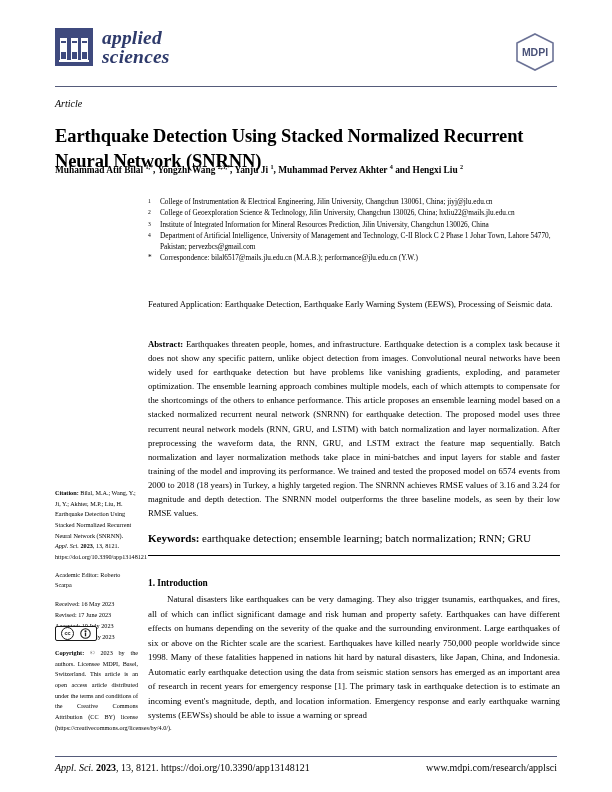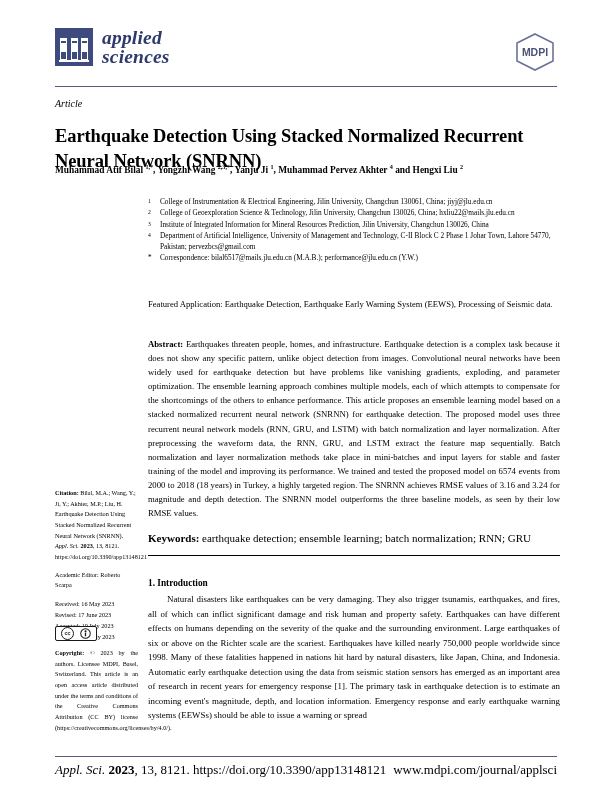--- a/index.html
+++ b/index.html
@@ -304,21 +304,21 @@
     width: 502px;
     border-top: 0.8px solid #555b7a;
   }
   .footer {
     position: absolute;
     left: 55px;
     top: 762px;
     width: 502px;
     display: flex;
     justify-content: space-between;
-    font-size: 13px;
+    font-size: 10px;
   }
   .footer i { font-style: italic; }
   .footer b { font-weight: bold; }
 </style>
 </head>
 <body>
 
 <div class="page">
 
   <div class="header">
@@ -427,16 +427,16 @@
     </div>
   </div>
   <div class="copyright-text">
     <b>Copyright:</b>
     <span>© 2023 by the authors. Licensee MDPI, Basel, Switzerland. This article is an open access article distributed under the terms and conditions of the Creative Commons Attribution (CC BY) license (https://creativecommons.org/licenses/by/4.0/).</span>
   </div>
 
   <div class="footer-rule"></div>
   <div class="footer">
     <div><i>Appl. Sci.</i> <b>2023</b><span>, 13, 8121. https://doi.org/10.3390/app13148121</span></div>
-    <div>www.mdpi.com/journal/applsci</div>
+    <div>www.mdpi.com/research/applsci</div>
   </div>
 
 </div>
 
 </body></html>

